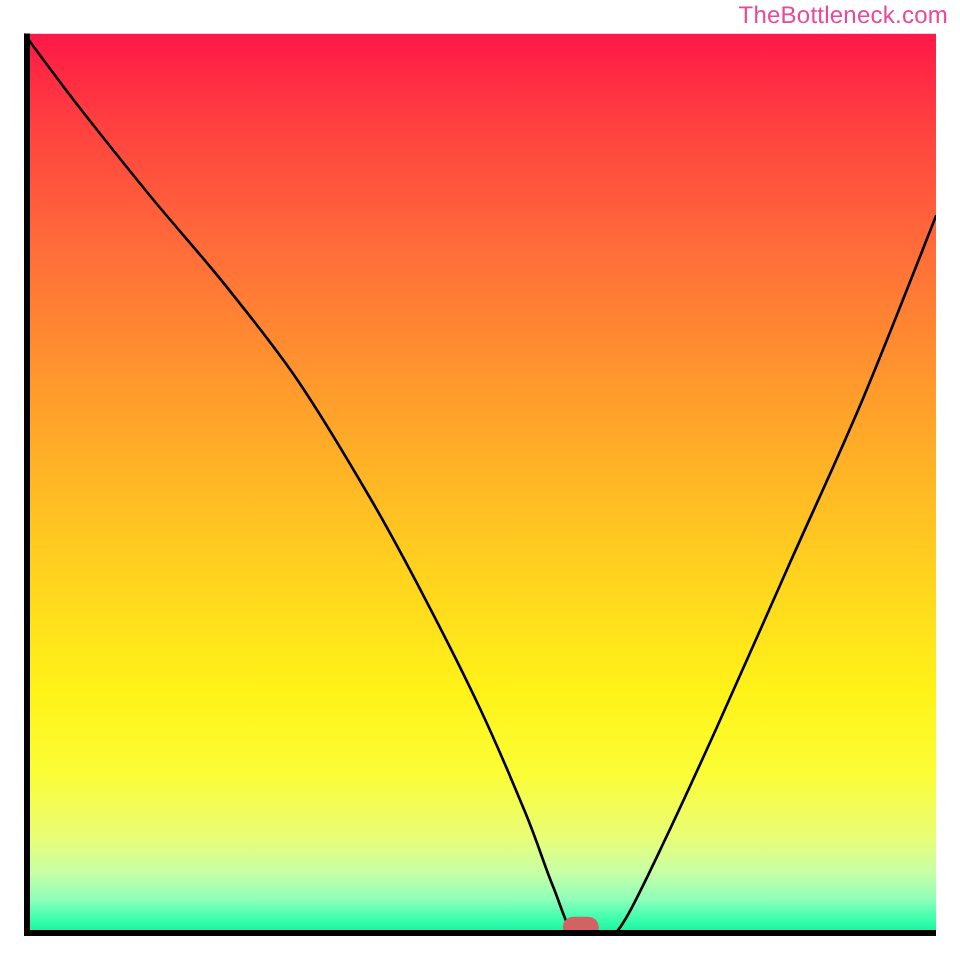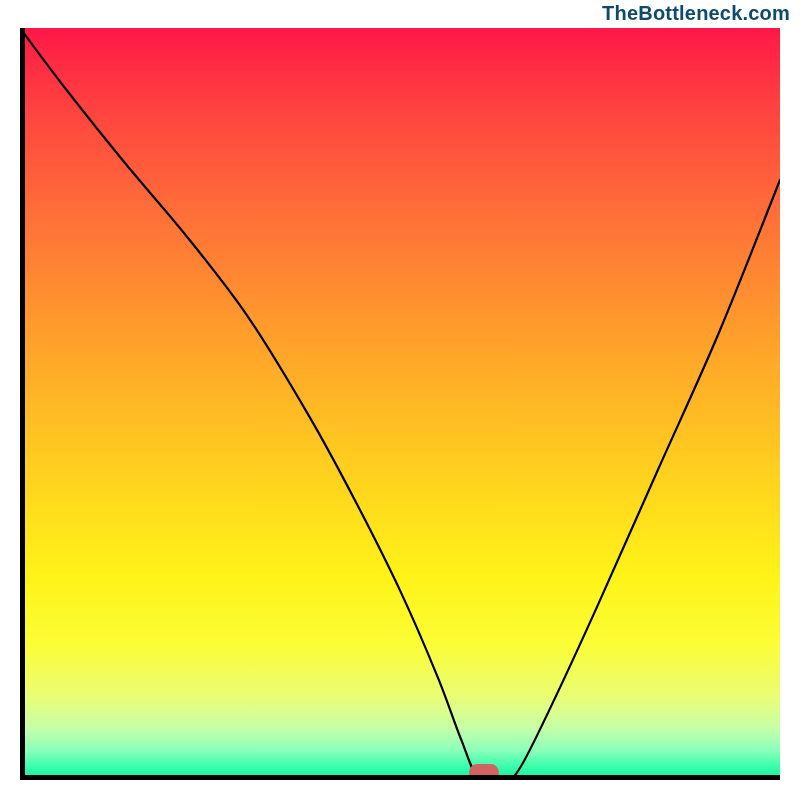--- a/index.html
+++ b/index.html
@@ -14,22 +14,22 @@
   .wrap {
     position: relative;
     width: 800px;
     height: 800px;
   }
   .watermark {
     position: absolute;
     top: 2px;
     right: 10px;
     font-size: 20px;
-    font-weight: 700;
-    color: #0c4a6e;
+    font-weight: 400;
+    color: #ec4899;
     letter-spacing: 0.2px;
     user-select: none;
   }
   .plot-outer {
     position: absolute;
     top: 28px;
     bottom: 20px;
     left: 20px;
     right: 20px;
   }

